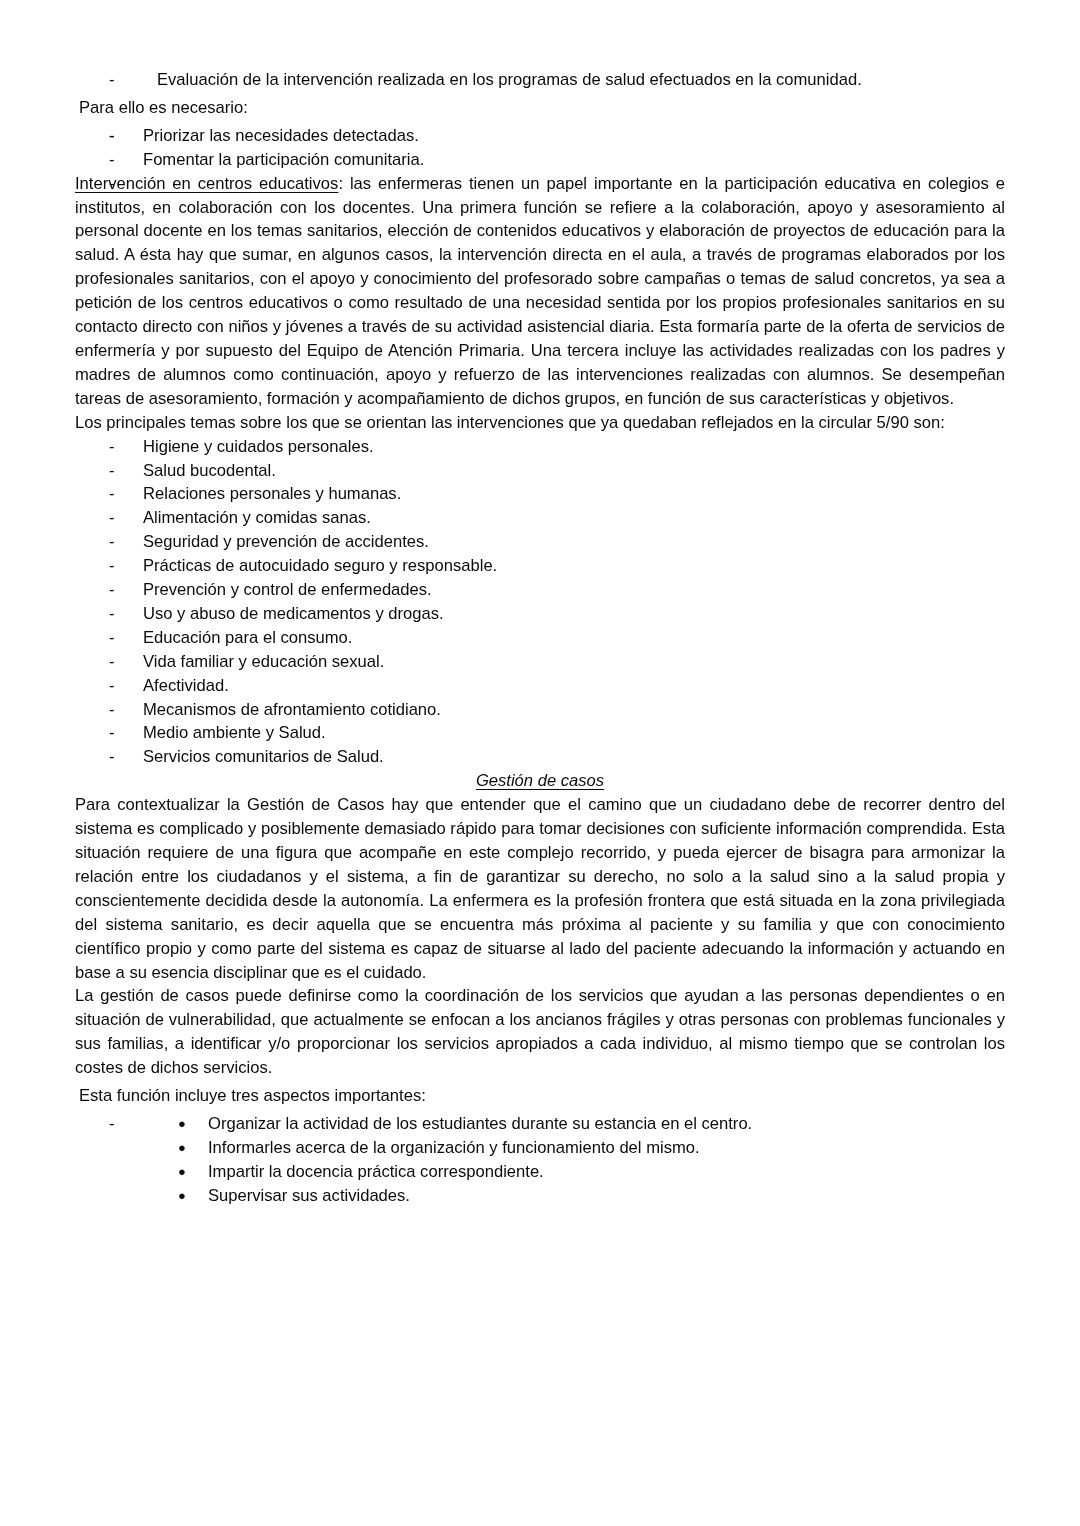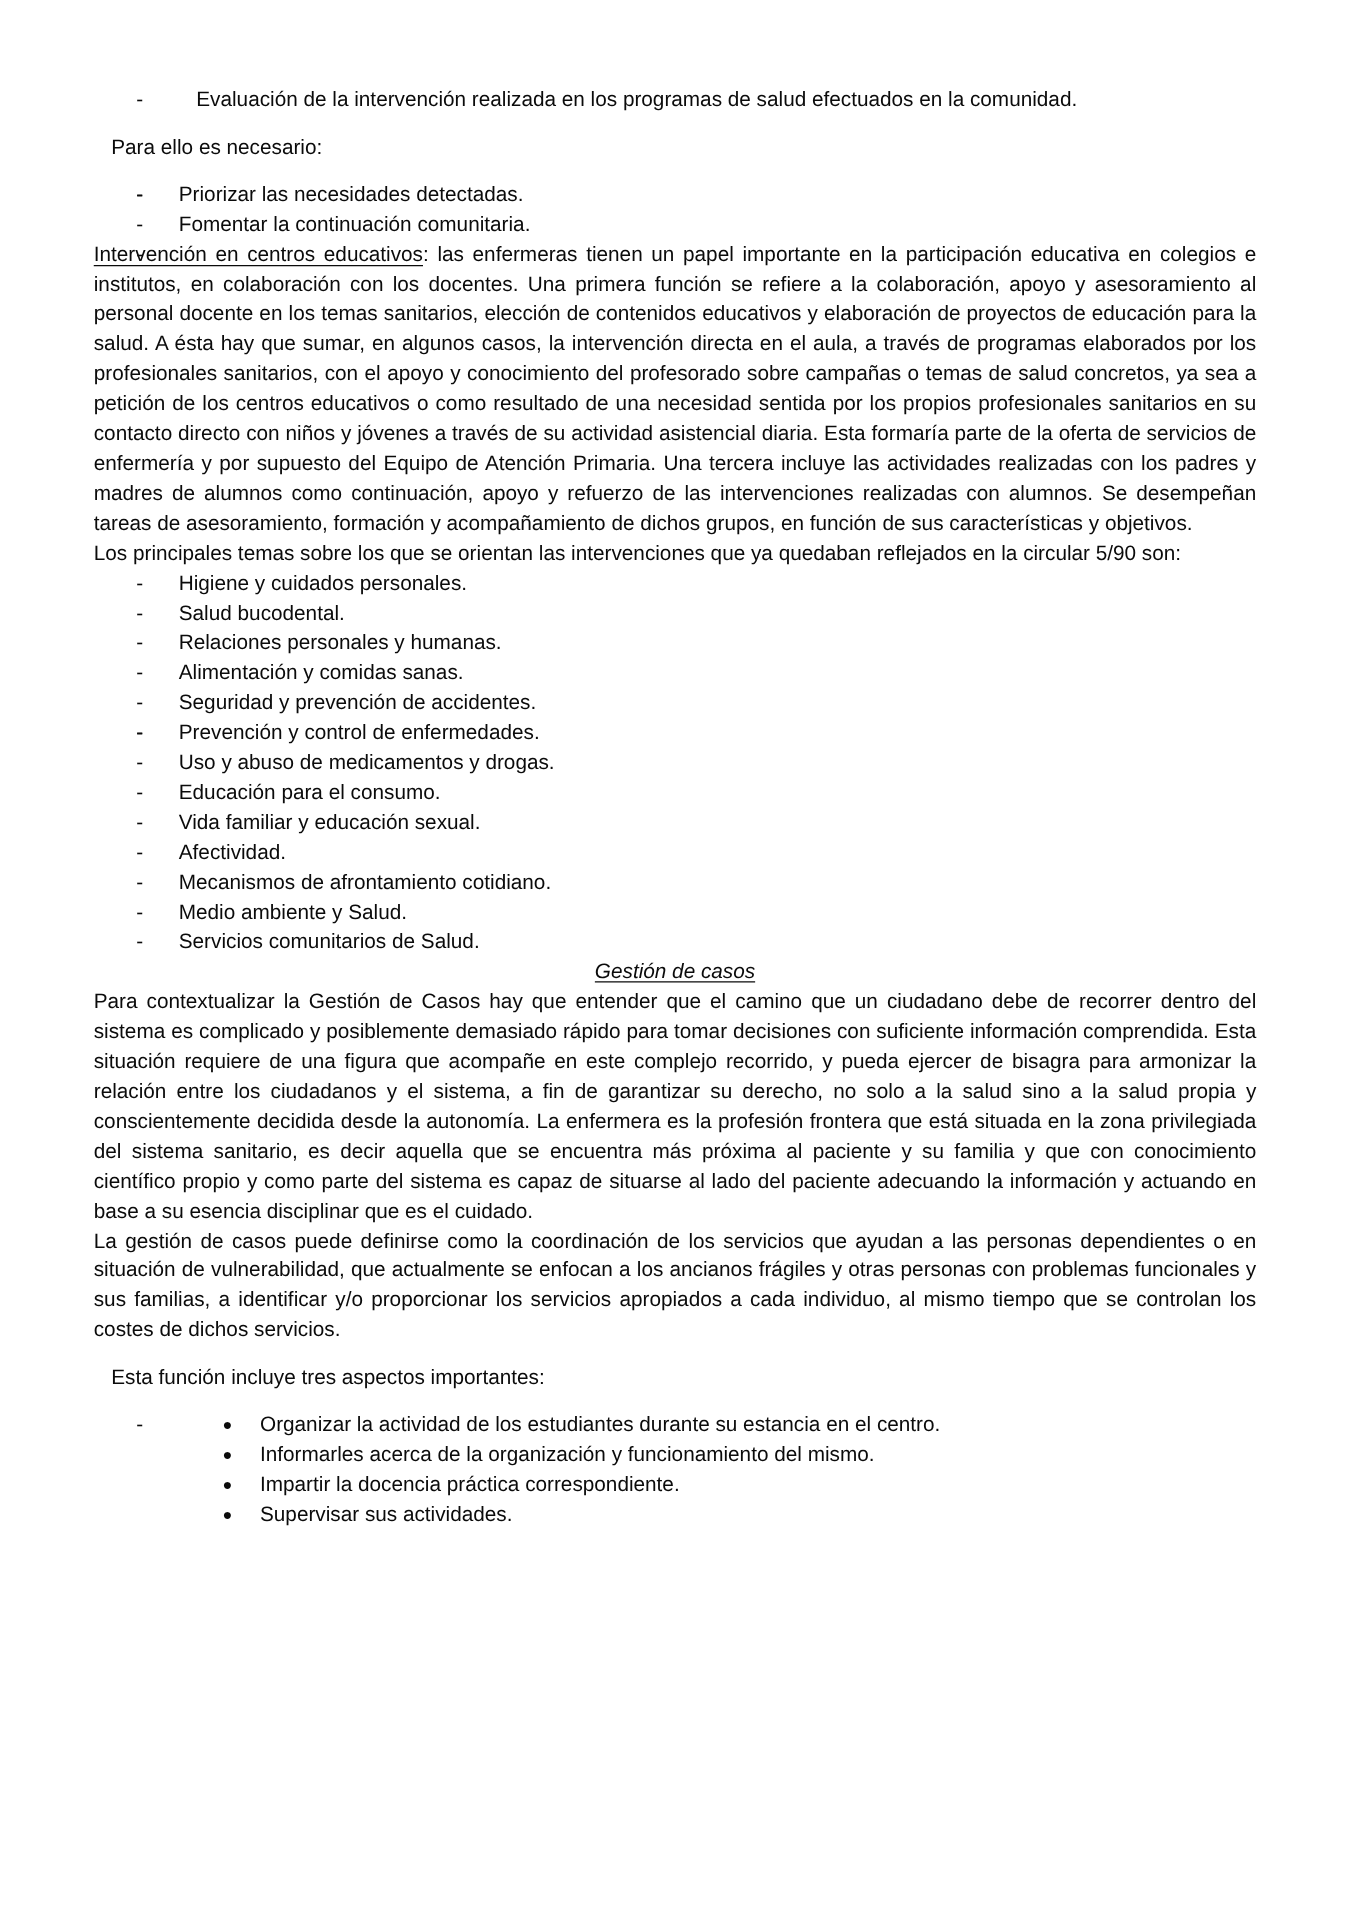--- a/index.html
+++ b/index.html
@@ -23,21 +23,21 @@
   }
   .content {
     width: 930px;
   }
   p.para {
     margin: 0;
     text-align: justify;
     text-justify: inter-word;
   }
   p.flow {
-    margin: 14px;
+    margin: 4px;
     text-align: left;
   }
   
   ul.dash-list,
   ul.bullet-list {
     list-style: none;
     margin: 0;
     padding: 0;
   }
   ul.dash-list > li {
@@ -108,21 +108,21 @@
     <ul class="dash-list">
       <li>
         <span class="marker">-</span>
       </li>
       <li>
         <span class="marker">-</span>
         <span>Priorizar las necesidades detectadas.</span>
       </li>
       <li>
         <span class="marker">-</span>
-        <span>Fomentar la continuación comunitaria.</span>
+        <span>Fomentar la participación comunitaria.</span>
       </li>
       <li>
         <span class="marker">-</span>
       </li>
     </ul>
 
     <p class="para"><span class="u-head">Intervención en centros educativos</span><span>: las enfermeras tienen un papel importante en la participación educativa en colegios e institutos, en colaboración con los docentes. Una primera función se refiere a la colaboración, apoyo y asesoramiento al personal docente en los temas sanitarios, elección de contenidos educativos y elaboración de proyectos de educación para la salud. A ésta hay que sumar, en algunos casos, la intervención directa en el aula, a través de programas elaborados por los profesionales sanitarios, con el apoyo y conocimiento del profesorado sobre campañas o temas de salud concretos, ya sea a petición de los centros educativos o como resultado de una necesidad sentida por los propios profesionales sanitarios en su contacto directo con niños y jóvenes a través de su actividad asistencial diaria. Esta formaría parte de la oferta de servicios de enfermería y por supuesto del Equipo de Atención Primaria. Una tercera incluye las actividades realizadas con los padres y madres de alumnos como continuación, apoyo y refuerzo de las intervenciones realizadas con alumnos. Se desempeñan tareas de asesoramiento, formación y acompañamiento de dichos grupos, en función de sus características y objetivos.</span></p>
 
     <p class="para">Los principales temas sobre los que se orientan las intervenciones que ya quedaban reflejados en la circular 5/90 son:</p>
 
@@ -142,20 +142,21 @@
       <li>
         <span class="marker">-</span>
         <span>Alimentación y comidas sanas.</span>
       </li>
       <li>
         <span class="marker">-</span>
         <span>Seguridad y prevención de accidentes.</span>
       </li>
       <li>
         <span class="marker">-</span>
+        <span>Prácticas de autocuidado seguro y responsable.</span>
       </li>
       <li>
         <span class="marker">-</span>
         <span>Prevención y control de enfermedades.</span>
       </li>
       <li>
         <span class="marker">-</span>
         <span>Uso y abuso de medicamentos y drogas.</span>
       </li>
       <li>

